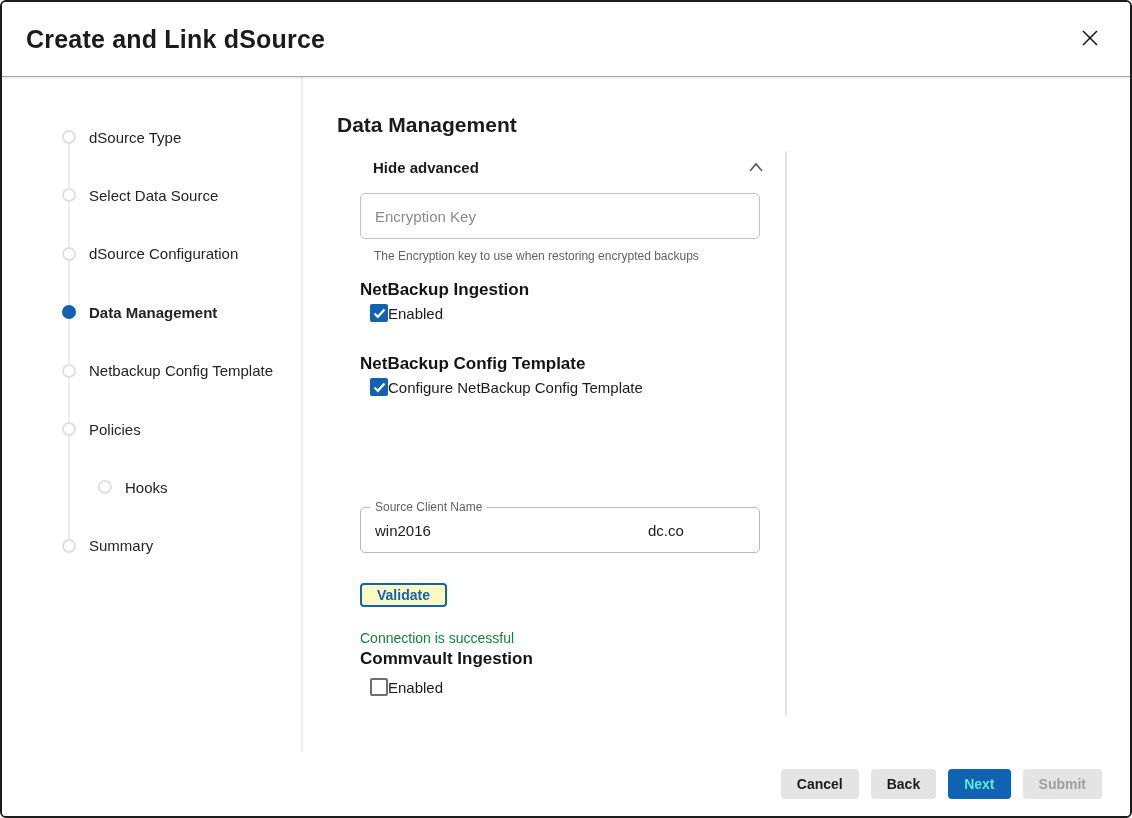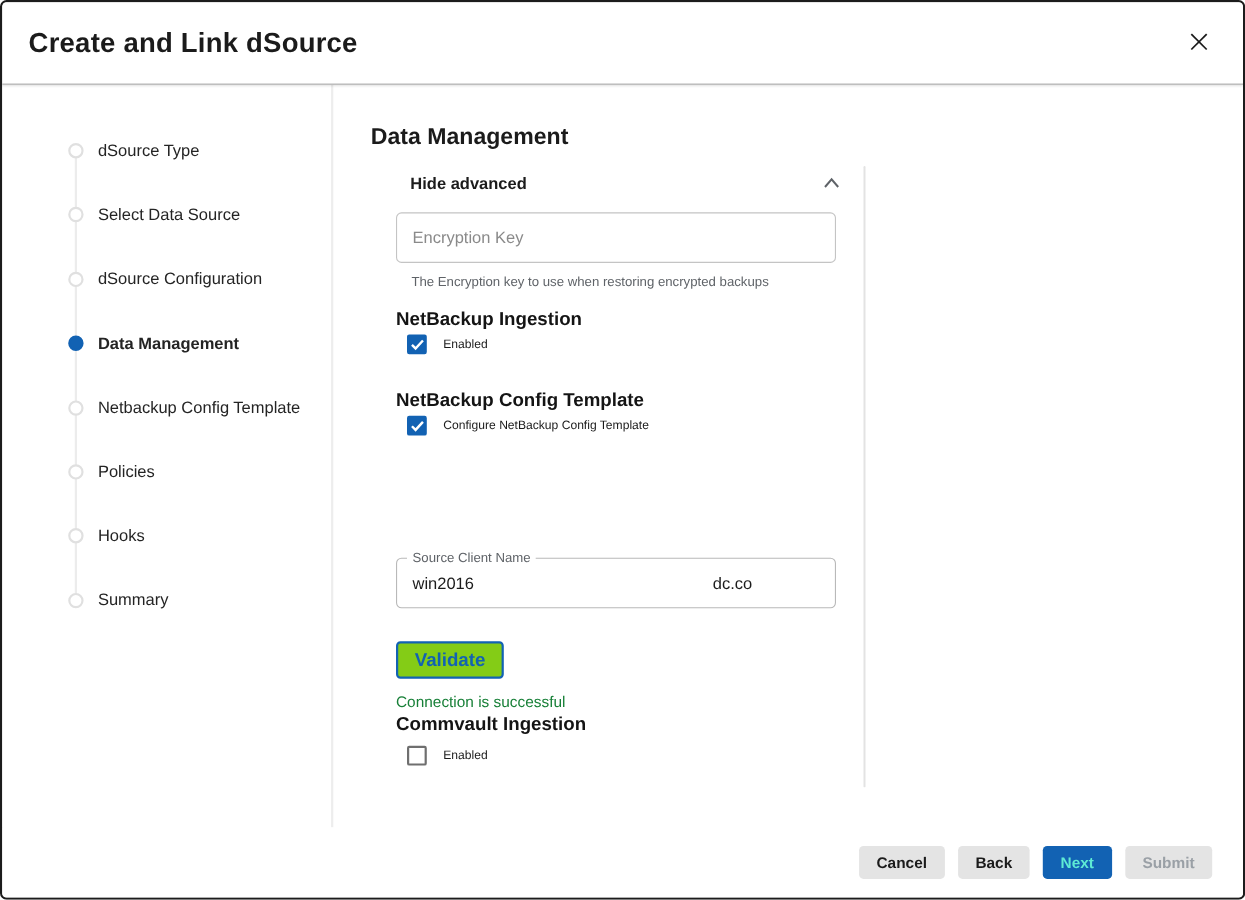--- a/index.html
+++ b/index.html
@@ -81,36 +81,36 @@
   .section-h { position: absolute; left: 0; font-size: 17px; font-weight: bold; color: #141414; }
   .cb-row { position: absolute; left: 10px; display: flex; align-items: center; cursor: pointer; }
   .checkbox {
     flex: none; width: 18px; height: 18px; border-radius: 2px;
     border: 2px solid #6f6f6f; background: #fff;
     display: flex; align-items: center; justify-content: center;
   }
   .checkbox.checked { border-color: #1262b3; background: #1262b3; }
   .checkbox svg { display: none; }
   .checkbox.checked svg { display: block; }
-  .cb-label { margin-left: 15px; font-size: 11px; color: #1b1b1b; }
+  .cb-label { font-size: 15px; color: #1b1b1b; }
   .outlined-field {
     position: absolute; left: 0; width: 400px; height: 46px;
     border: 1px solid #b9b9b9; border-radius: 5px; background: #fff;
     display: flex; align-items: center;
   }
   .field-label {
     position: absolute; top: -8px; left: 9px;
     background: #fff; padding: 0 5px;
     font-size: 12px; color: #5f6368; line-height: 14px;
   }
   .field-value { font-size: 15px; color: #1c1c1c; }
   .validate-btn {
-    position: absolute; left: 0; top: 432px; height: 34px; padding: 0 15px;
-    background: #84cc16; border: 2px solid #1262b3; border-radius: 4px;
-    color: #1262b3; font-size: 17px; font-weight: bold; cursor: pointer;
+    position: absolute; left: 0; top: 432px; height: 24px; padding: 0 15px;
+    background: #fef9c3; border: 2px solid #1262b3; border-radius: 4px;
+    color: #1262b3; font-size: 14px; font-weight: bold; cursor: pointer;
     font-family: "Liberation Sans", sans-serif;
   }
   .success-msg { position: absolute; left: 0; top: 479px; font-size: 14px; color: #188038; }
   
   .footer {
     flex: none; height: 64px;
     display: flex; align-items: center; justify-content: flex-end;
     gap: 12px; padding-right: 28px; background: #fff;
   }
   .btn {
@@ -161,21 +161,21 @@
             <span class="step-label">Data Management</span>
           </div>
           <div class="step" style="top: 283.6px;">
             <span class="step-circle"></span>
             <span class="step-label">Netbackup Config Template</span>
           </div>
           <div class="step" style="top: 342px;">
             <span class="step-circle"></span>
             <span class="step-label">Policies</span>
           </div>
-          <div class="step" style="top: 400.4px;">
+          <div class="step" style="top: 400.4px; margin-left: 36px;">
             <span class="step-circle"></span>
             <span class="step-label">Hooks</span>
           </div>
           <div class="step" style="top: 458.8px;">
             <span class="step-circle"></span>
             <span class="step-label">Summary</span>
           </div>
         </div>
     </div>
 

